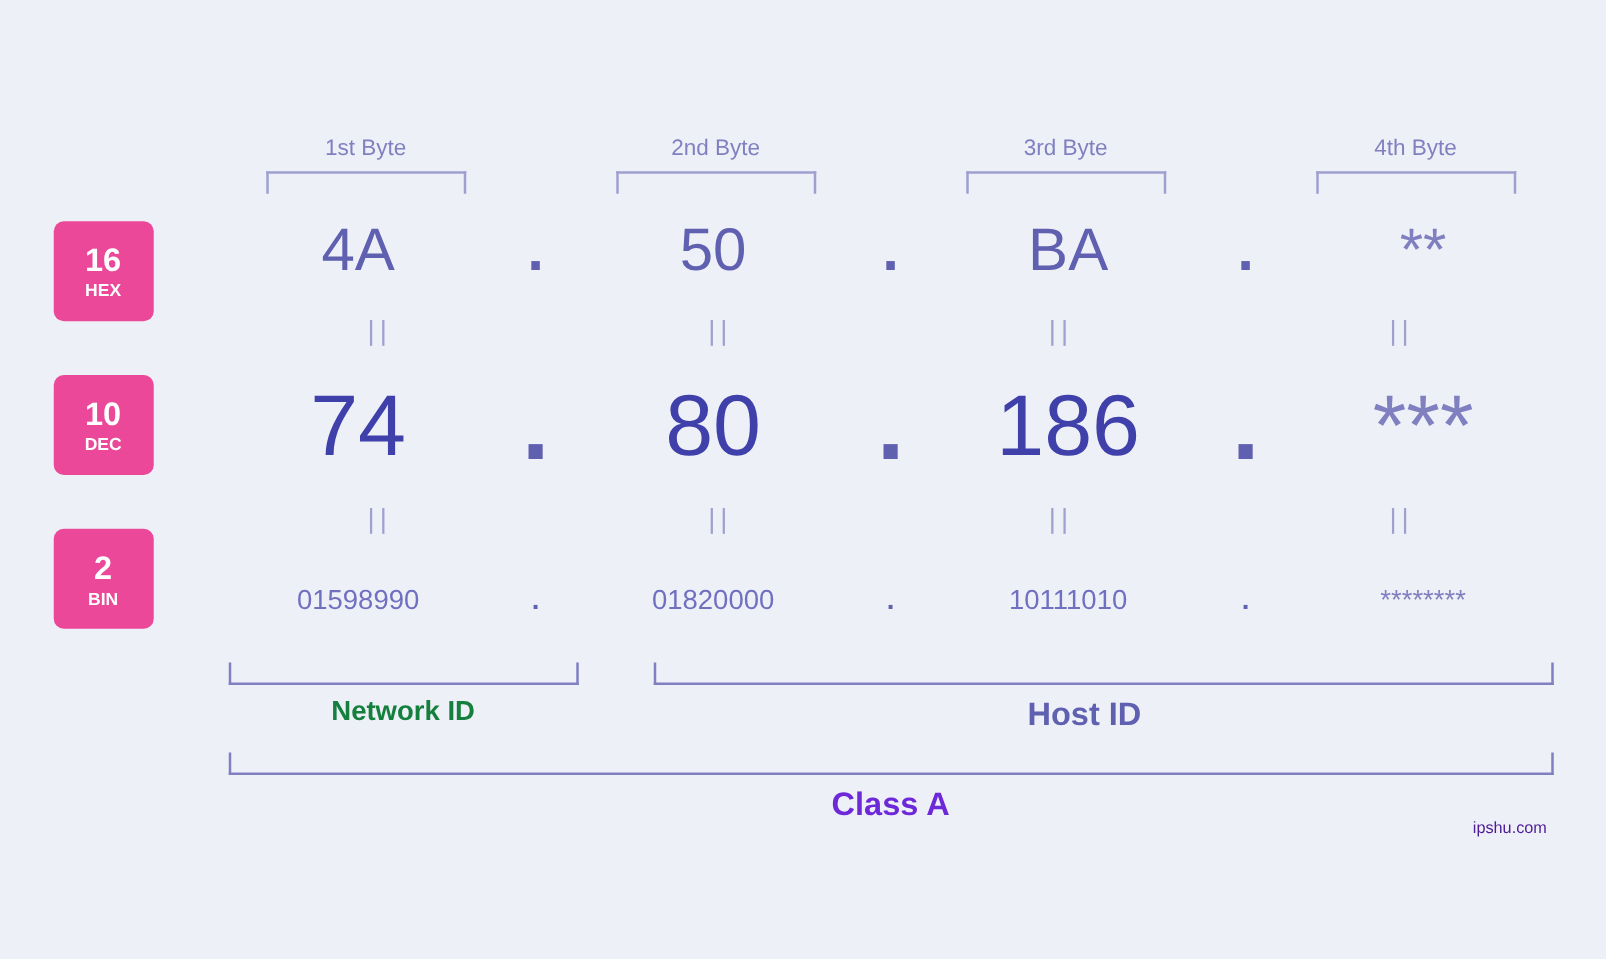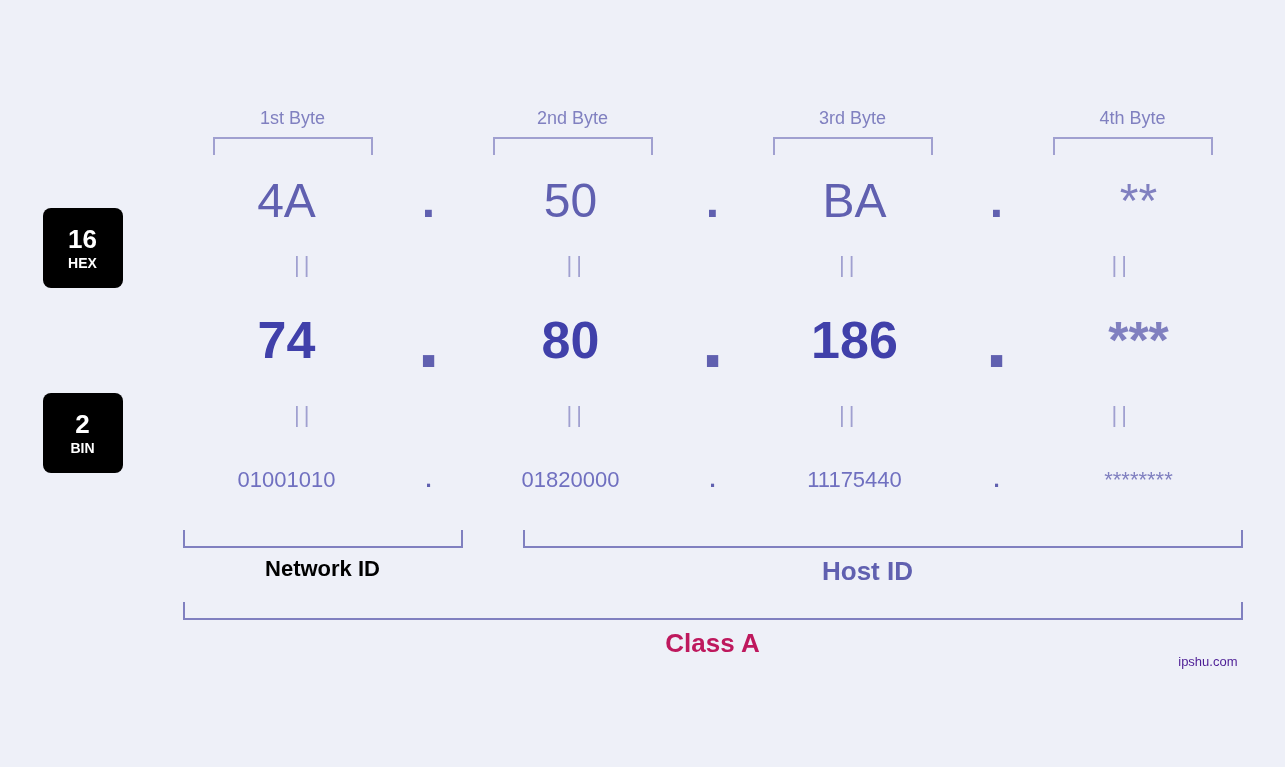--- a/index.html
+++ b/index.html
@@ -49,21 +49,21 @@
       border-left: 2px solid #a0a0d0;
       border-right: 2px solid #a0a0d0;
     }
 
     
     .base-badge {
       display: inline-flex;
       flex-direction: column;
       align-items: center;
       justify-content: center;
-      background-color: #000000;
+      background-color: #ec4899;
       color: white;
       border-radius: 8px;
       width: 80px;
       height: 80px;
       font-weight: bold;
     }
 
     .base-badge .base-num {
       font-size: 26px;
       line-height: 1.2;
@@ -120,22 +120,22 @@
       text-align: center;
       color: #6060b0;
     }
 
     .cell.hex-val {
       font-size: 48px;
       font-weight: 300;
     }
 
     .cell.dec-val {
-      font-size: 52px;
-      font-weight: bold;
+      font-size: 69px;
+      font-weight: normal;
       color: #4040aa;
     }
 
     .cell.bin-val {
       font-size: 22px;
       font-weight: 400;
       color: #7070c0;
     }
 
     .cell.masked {
@@ -208,21 +208,21 @@
     }
 
     .labels-row {
       display: flex;
       margin-top: 8px;
     }
 
     .network-label {
       width: 280px;
       text-align: center;
-      color: #000000;
+      color: #15803d;
       font-size: 22px;
       font-weight: bold;
     }
 
     .host-label {
       flex: 1;
       text-align: center;
       color: #6060b0;
       font-size: 26px;
       font-weight: bold;
@@ -238,21 +238,21 @@
     .class-bracket {
       width: 100%;
       height: 18px;
       border-bottom: 2px solid #8080c0;
       border-left: 2px solid #8080c0;
       border-right: 2px solid #8080c0;
     }
 
     .class-label {
       text-align: center;
-      color: #be185d;
+      color: #6d28d9;
       font-size: 26px;
       font-weight: bold;
       margin-top: 8px;
     }
 
     
     .watermark {
       position: absolute;
       bottom: 10px;
       right: 5px;
@@ -287,20 +287,26 @@
     </div>
   </div>
 
   <div class="data-section">
 
     <div class="left-col">
       <div class="row-badge">
         <div class="base-badge">
           <span class="base-num">16</span>
           <span class="base-name">HEX</span>
+        </div>
+      </div>
+      <div class="row-badge">
+        <div class="base-badge">
+          <span class="base-num">10</span>
+          <span class="base-name">DEC</span>
         </div>
       </div>
       <div class="row-badge">
         <div class="base-badge">
           <span class="base-num">2</span>
           <span class="base-name">BIN</span>
         </div>
       </div>
     </div>
 
@@ -340,25 +346,25 @@
         <div class="eq-cell">||</div>
         <div class="eq-dot"></div>
         <div class="eq-cell">||</div>
         <div class="eq-dot"></div>
         <div class="eq-cell">||</div>
         <div class="eq-dot"></div>
         <div class="eq-cell">||</div>
       </div>
 
       <div class="value-row">
-        <div class="cell bin-val">01001010</div>
+        <div class="cell bin-val">01598990</div>
         <div class="dot small">.</div>
         <div class="cell bin-val">01820000</div>
         <div class="dot small">.</div>
-        <div class="cell bin-val">11175440</div>
+        <div class="cell bin-val">10111010</div>
         <div class="dot small">.</div>
         <div class="cell bin-val masked">********</div>
       </div>
 
     </div>
   </div>
 
   <div class="bottom-section">
     <div class="bracket-bottom-row">
       <div class="network-bracket"></div>

